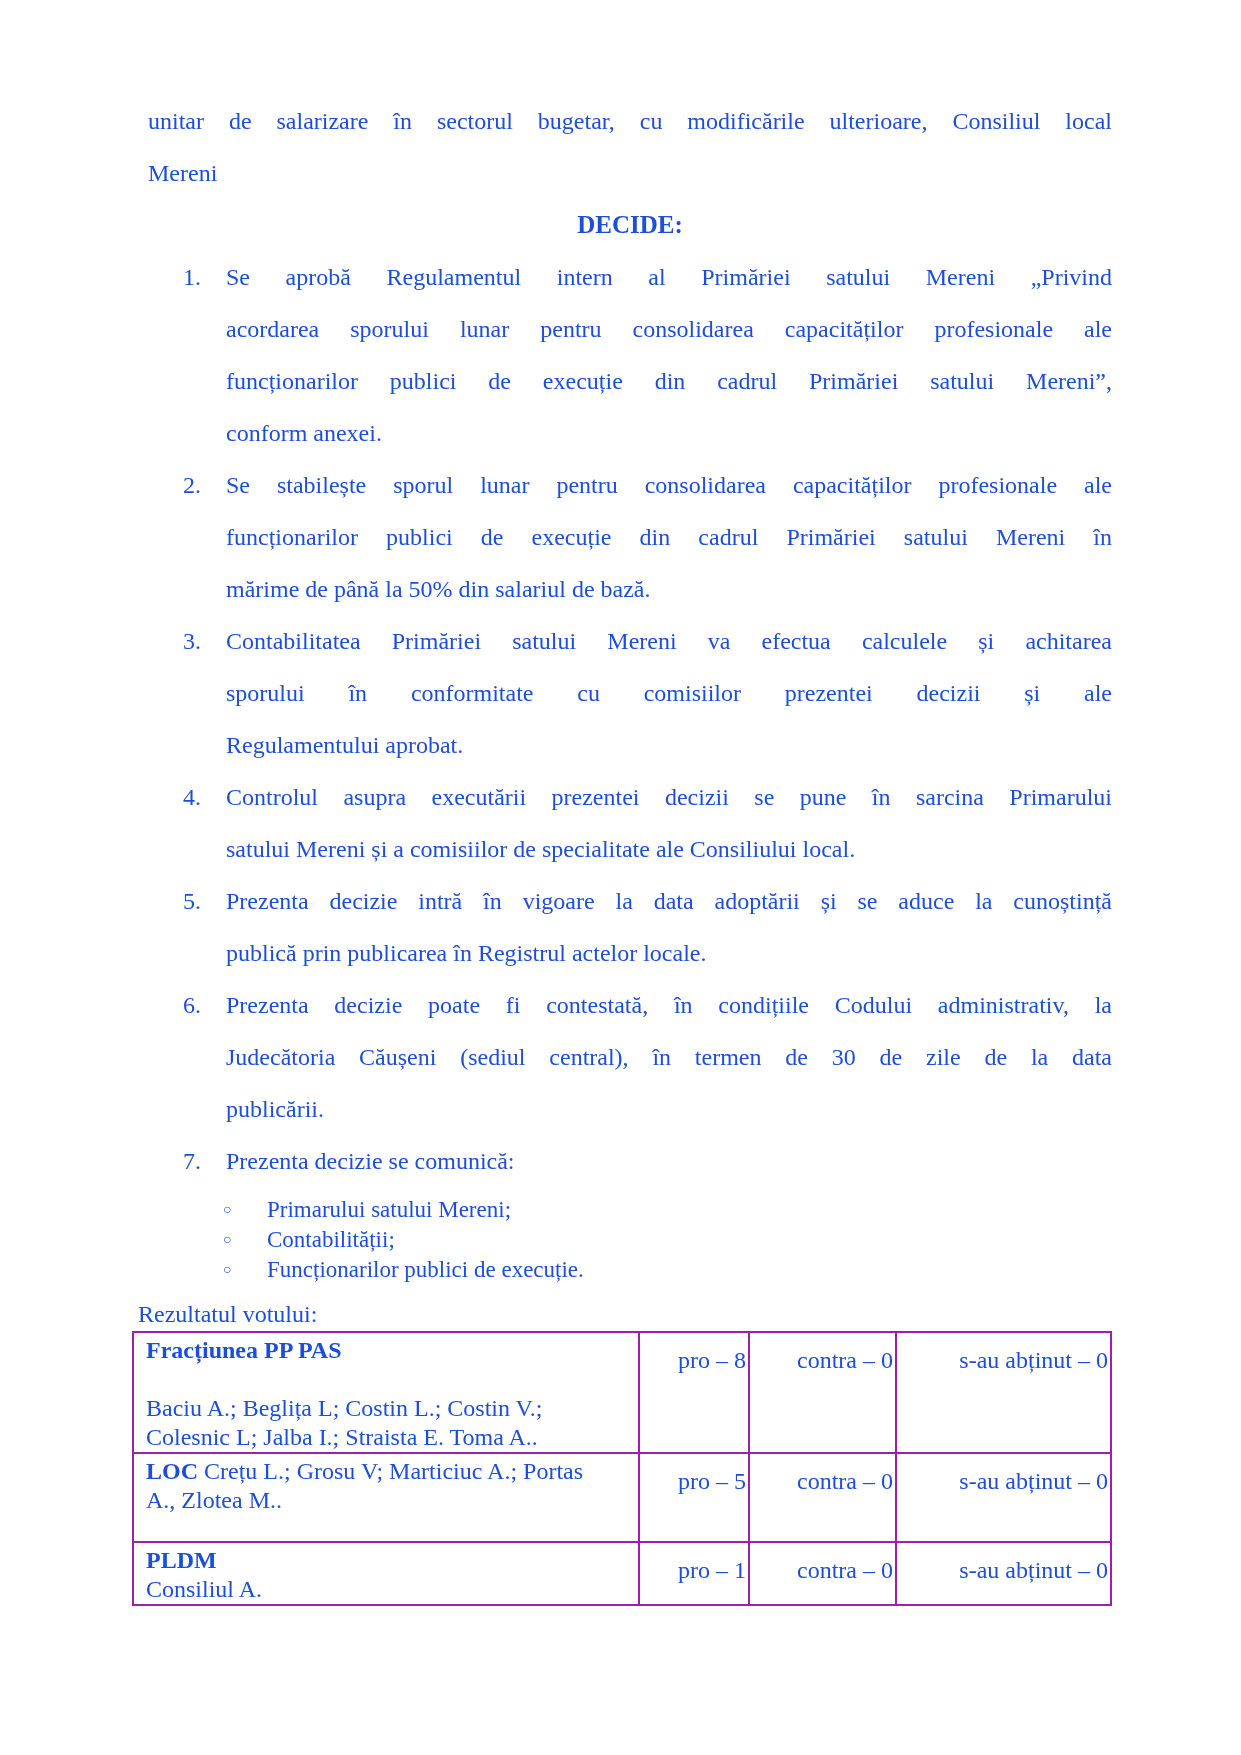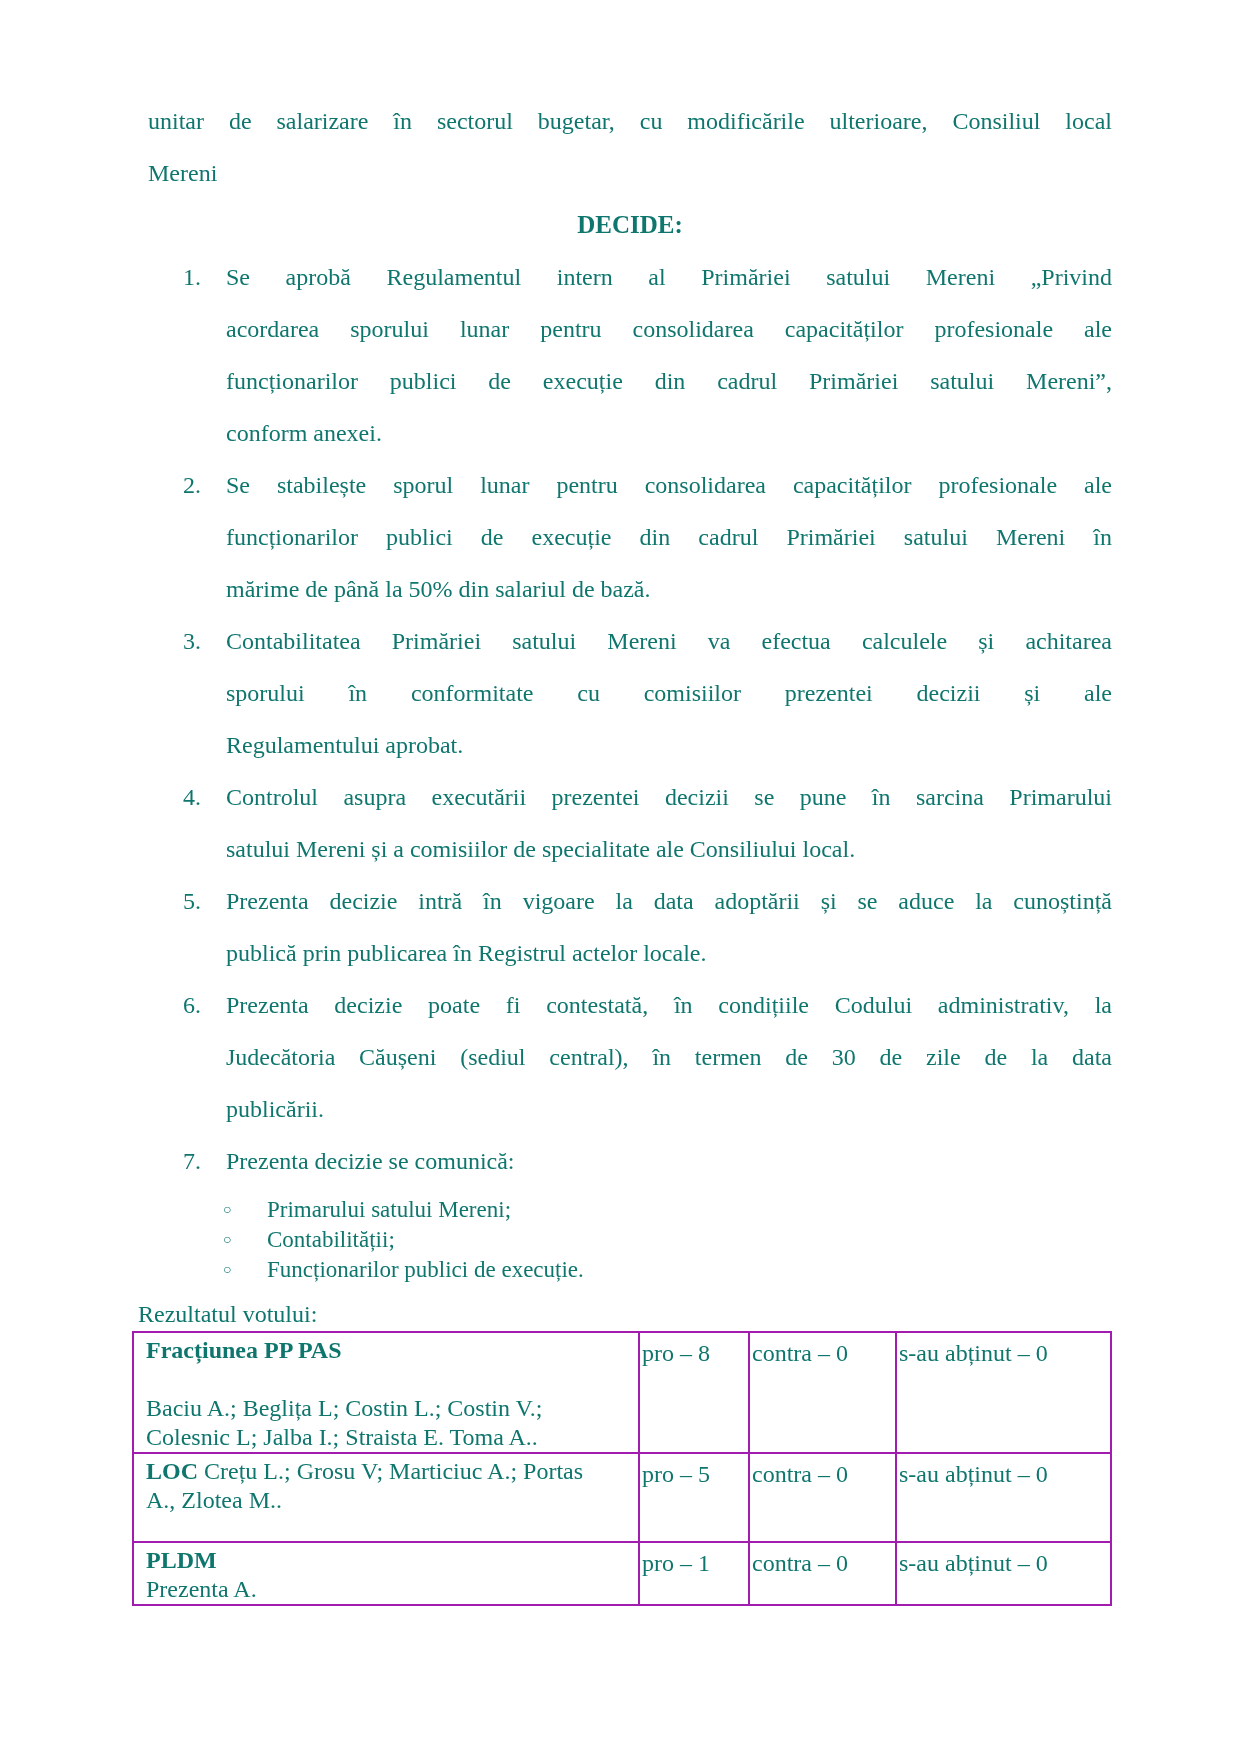--- a/index.html
+++ b/index.html
@@ -1,21 +1,21 @@
 <!DOCTYPE html>
 <html><head>
 <meta charset="utf-8">
 <style>
   * { margin:0; padding:0; box-sizing:border-box; }
   html,body { background:#e8e8e8; }
   .page {
     position:relative;
     width:1241px; height:1755px;
     background:#ffffff;
-    color:#0f766e;
+    color:#1d4ed8;
     font-family:"Liberation Serif","DejaVu Serif",serif;
     overflow:hidden;
     margin:0 auto;
   }
   .content {
     position:absolute;
     left:148px; top:95px;
     width:964px;
   }
   .bline { font-size:24px; line-height:52px; height:52px; overflow:hidden; }
@@ -46,21 +46,21 @@
     table-layout:fixed;
     width:978px;
     font-size:24px;
   }
   table.votes td {
     border:2px solid #a21caf;
     vertical-align:top;
     padding:3px 8px 0 12px;
     line-height:29px;
   }
-  table.votes td.vote { text-align:left; padding:6px 2px 0 2px; }
+  table.votes td.vote { text-align:right; padding:13px 2px 0 2px; }
   .c1 { width:506px; } .c2 { width:110px; } .c3 { width:147px; } .c4 { width:215px; }
   .faction-title { font-weight:bold; }
   .spacer { height:29px; }
   .bold { font-weight:bold; }
 </style>
 </head>
 <body>
 
 <div class="page">
   <div class="content">
@@ -171,21 +171,21 @@
           <div><span class="bold">LOC</span><span> Crețu L.; Grosu V; Marticiuc A.; Portas</span></div>
           <div>A., Zlotea M..</div>
         </td>
         <td class="vote">pro – 5</td>
         <td class="vote">contra – 0</td>
         <td class="vote">s-au abținut – 0</td>
       </tr>
       <tr style="height:62px;">
         <td>
           <div class="faction-title">PLDM</div>
-          <div>Prezenta A.</div>
+          <div>Consiliul A.</div>
         </td>
         <td class="vote">pro – 1</td>
         <td class="vote">contra – 0</td>
         <td class="vote">s-au abținut – 0</td>
       </tr>
     </tbody>
       </table>
 
   </div>
 </div>

